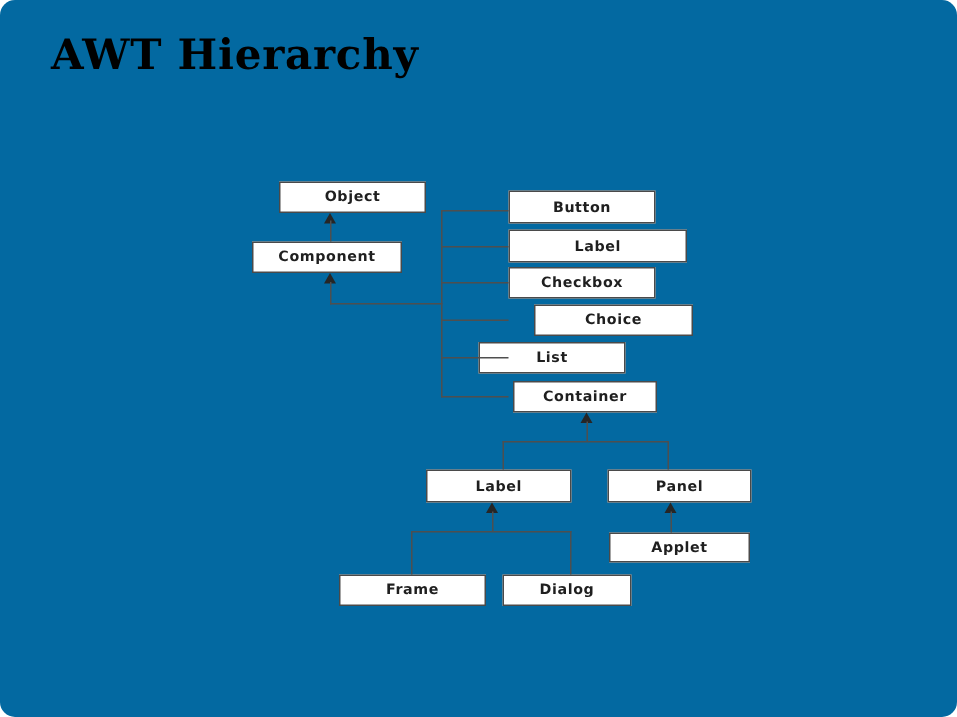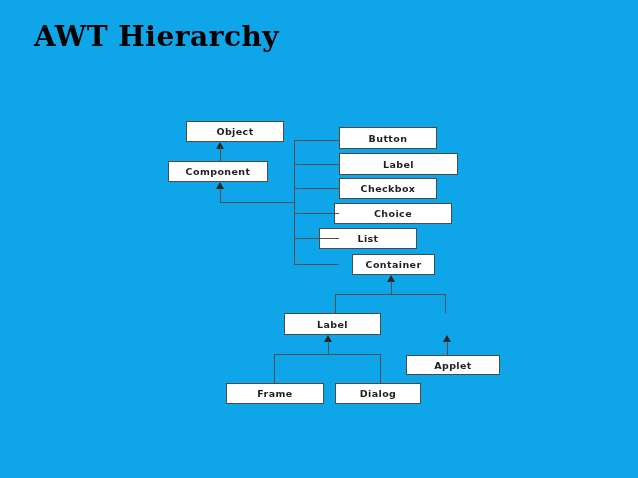--- a/index.html
+++ b/index.html
@@ -1,22 +1,23 @@
 <!DOCTYPE html>
 <html><head>
 <meta charset="utf-8">
 <style>
   html, body { margin: 0; padding: 0; background: #ffffff; }
   .stage {
     position: relative;
     width: 638px;
     height: 478px;
-    background: #0ea5e9;
+    background: #0369a1;
     overflow: hidden;
     font-family: "DejaVu Sans", sans-serif;
+    border-radius: 10px;
   }
   .title {
     position: absolute;
     left: 34px;
     top: 20px;
     font-family: "DejaVu Serif", "Liberation Serif", serif;
     font-weight: bold;
     font-size: 28px;
     color: #000000;
     letter-spacing: 0.5px;
@@ -52,25 +53,26 @@
 <div class="stage">
 
   <div class="title">AWT Hierarchy</div>
 
   <div class="node" style="left:186px;top:121px;width:98px;height:21px">Object</div>
   <div class="node" style="left:168px;top:161px;width:100px;height:21px">Component</div>
 
   <div class="node" style="left:339px;top:127px;width:98px;height:22px">Button</div>
   <div class="node" style="left:339px;top:153px;width:119px;height:22px">Label</div>
   <div class="node" style="left:339px;top:178px;width:98px;height:21px">Checkbox</div>
-  <div class="node" style="left:334px;top:203px;width:118px;height:21px">Choice</div>
+  <div class="node" style="left:356px;top:203px;width:106px;height:21px">Choice</div>
   <div class="node" style="left:319px;top:228px;width:98px;height:21px">List</div>
-  <div class="node" style="left:352px;top:254px;width:83px;height:21px">Container</div>
+  <div class="node" style="left:342px;top:254px;width:96px;height:21px">Container</div>
 
   <div class="node" style="left:284px;top:313px;width:97px;height:22px">Label</div>
+  <div class="node" style="left:405px;top:313px;width:96px;height:22px">Panel</div>
   <div class="node" style="left:406px;top:355px;width:94px;height:20px">Applet</div>
   <div class="node" style="left:226px;top:383px;width:98px;height:21px">Frame</div>
   <div class="node" style="left:335px;top:383px;width:86px;height:21px">Dialog</div>
 
   <div class="arrow-up" style="left:216px;top:142px"></div>
   <div class="vl" style="left:220px;top:147px;height:14px"></div>
 
   <div class="arrow-up" style="left:216px;top:182px"></div>
   <div class="vl" style="left:220px;top:188px;height:15px"></div>
   <div class="hl" style="left:220px;top:202px;width:75px"></div>

